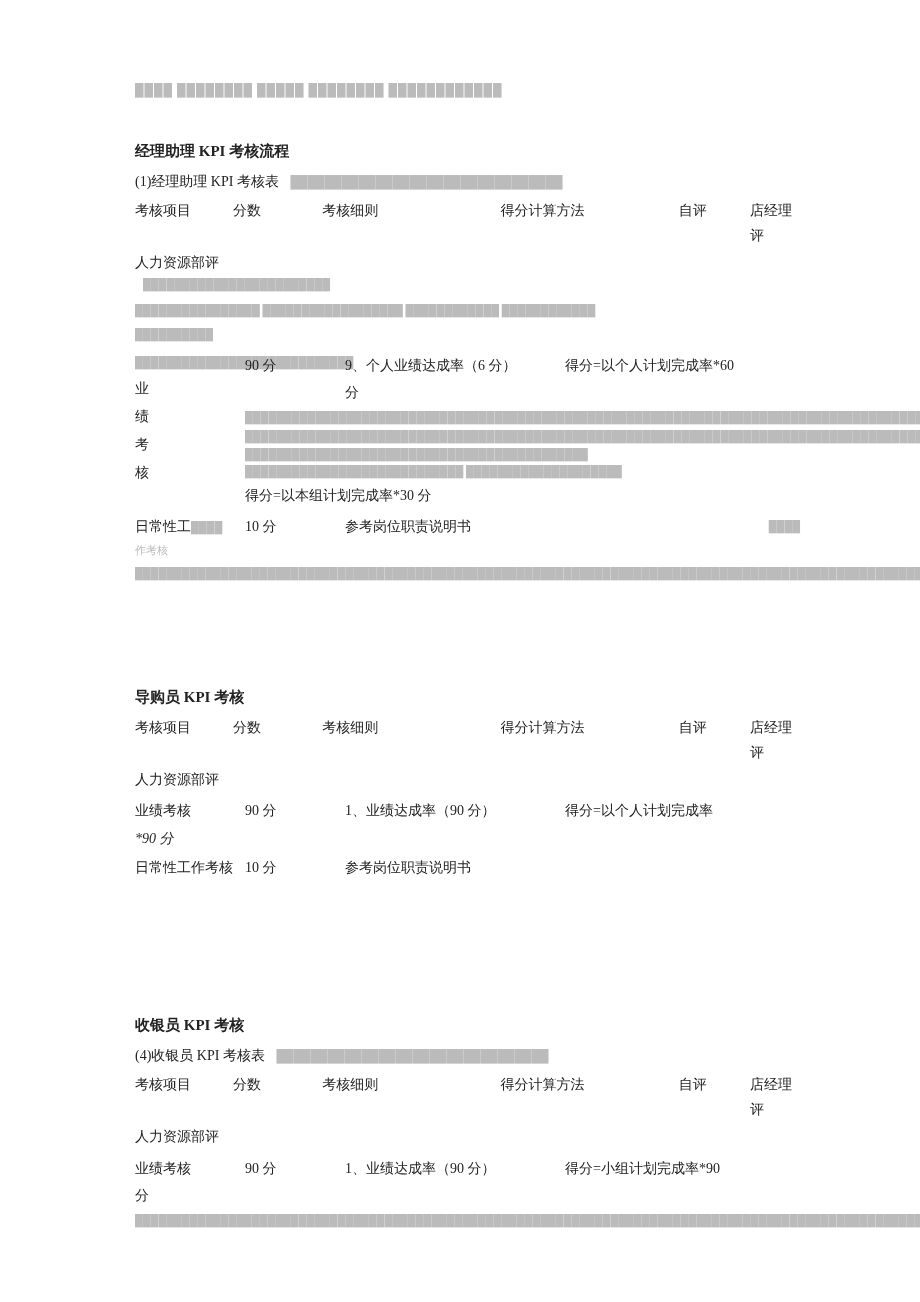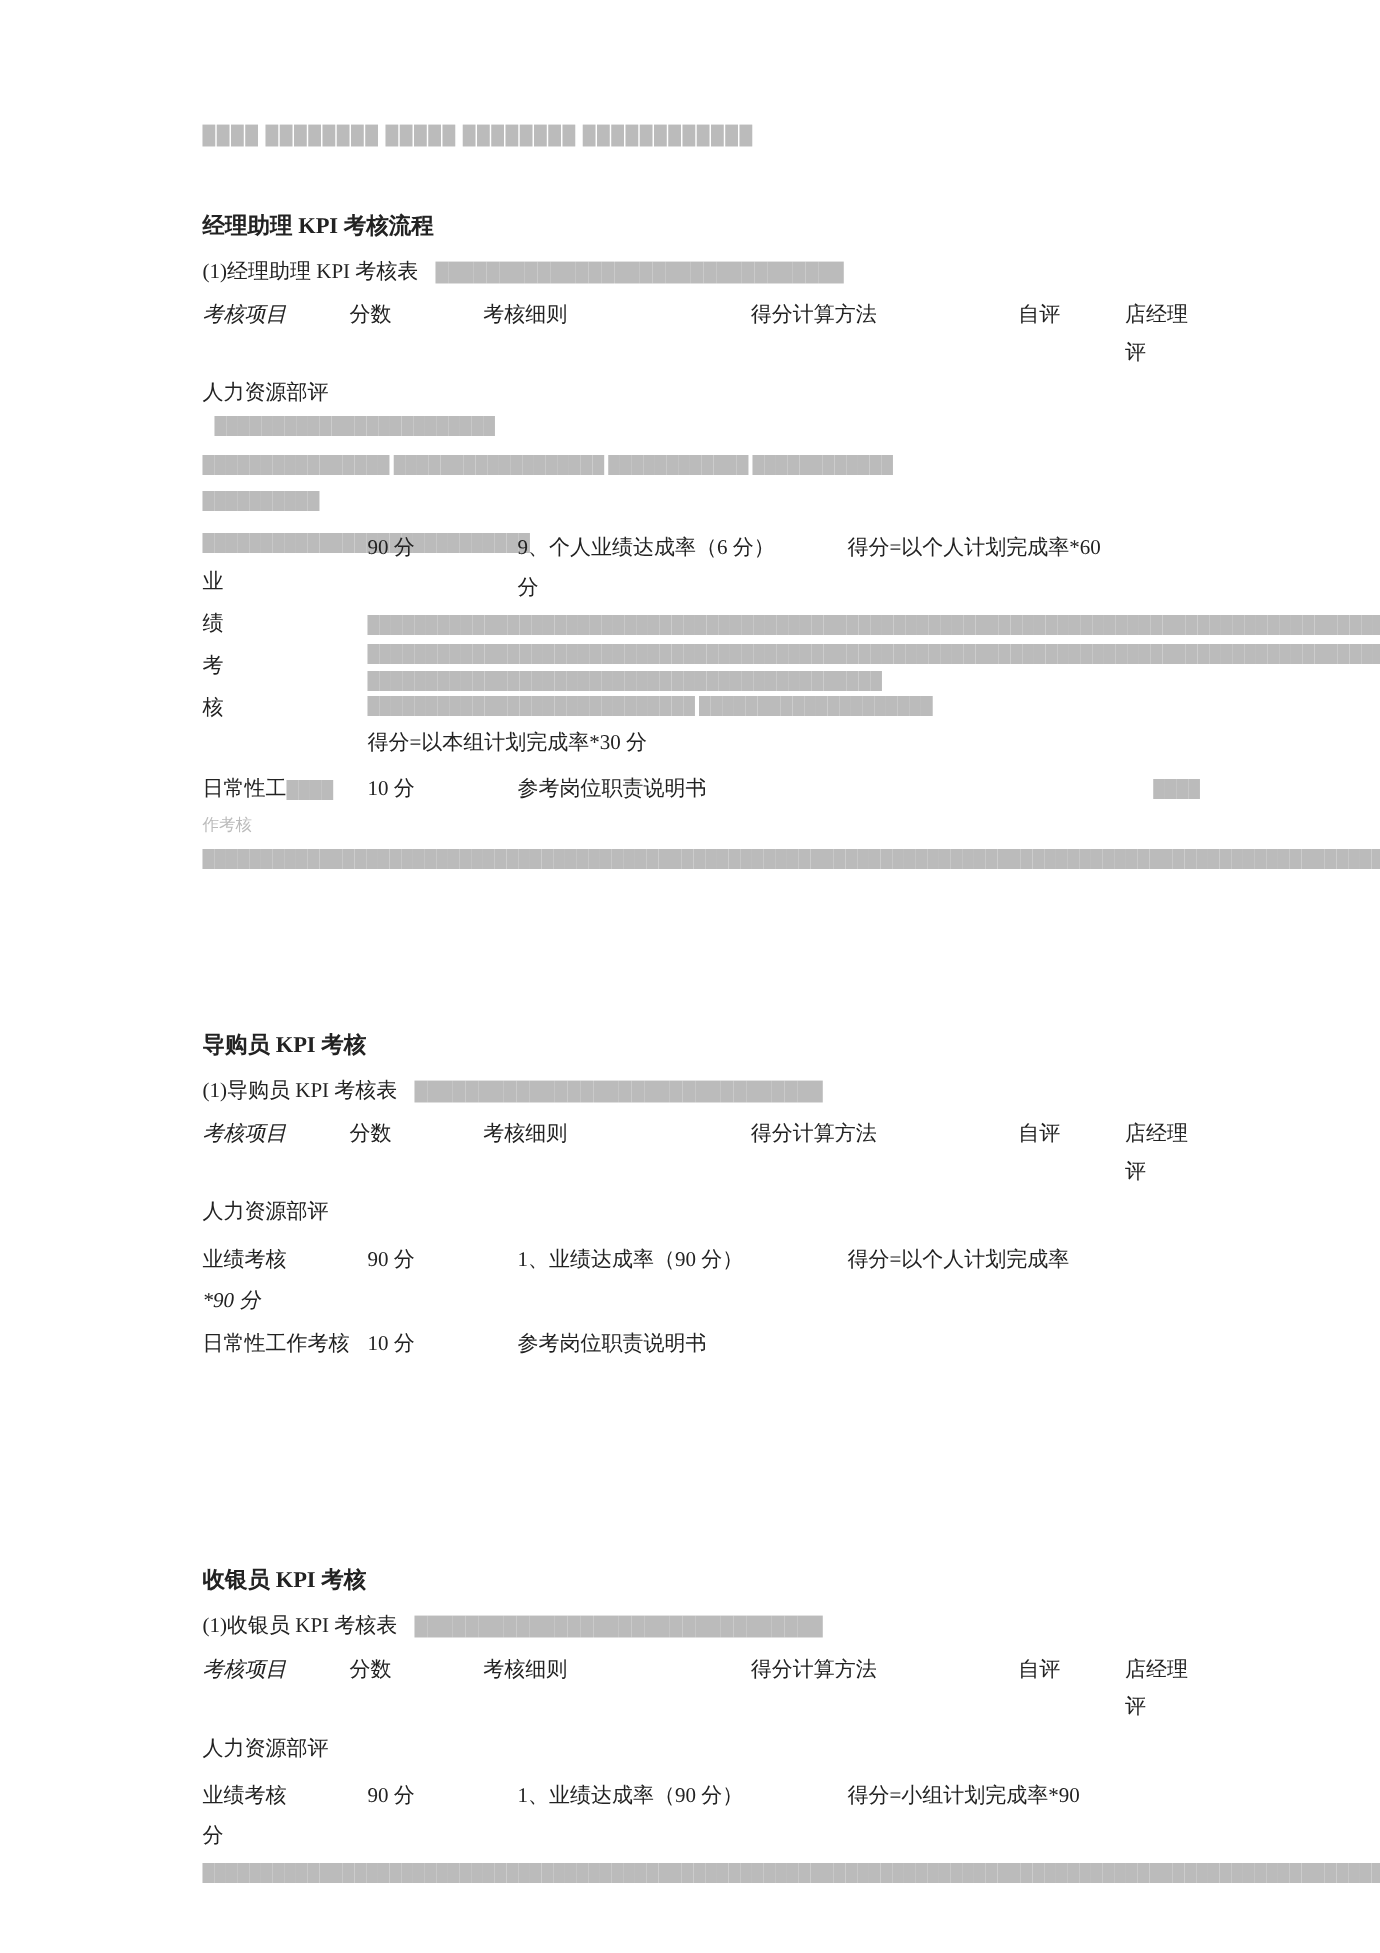--- a/index.html
+++ b/index.html
@@ -32,21 +32,21 @@
     }
     .table-header-row {
       display: flex;
       flex-direction: row;
       font-size: 14px;
       margin-bottom: 2px;
     }
     .table-header-row span {
       display: inline-block;
     }
-    .col-item { width: 110px; font-style: italic; }
+    .col-item { width: 110px; }
     .col-score { width: 100px; }
     .col-detail { width: 200px; }
     .col-calc { width: 200px; }
     .col-self { width: 80px; }
 
     .sub-header-row {
       display: flex;
       flex-direction: column;
       font-size: 14px;
       margin-bottom: 6px;
@@ -156,24 +156,20 @@
   </div>
   <div style="color:#bbb; font-size:11px; line-height:1.5; max-width:660px; margin-bottom:4px;">
     ████████████████████████████████████████████████████████████████████████████████████████████████████████████
   </div>
 </div>
 
 <div class="section-gap"></div>
 
 <div class="section">
   <div class="section-title">导购员 KPI 考核</div>
-  <div class="section-subtitle">
-    <span>(1)导购员 KPI 考核表</span>
-    <span style="color:#bbb; font-size:12px; margin-left:8px;">████████████████████████████████</span>
-  </div>
 
   <div class="table-header-row">
     <span class="col-item">考核项目</span>
     <span class="col-score">分数</span>
     <span class="col-detail">考核细则</span>
     <span class="col-calc">得分计算方法</span>
     <span class="col-self">自评</span>
     <span>店经理评</span>
   </div>
   <div class="sub-header-row">
@@ -194,21 +190,21 @@
     <span>参考岗位职责说明书</span>
   </div>
 </div>
 
 <div class="section-gap"></div>
 <div class="section-gap"></div>
 
 <div class="section">
   <div class="section-title">收银员 KPI 考核</div>
   <div class="section-subtitle">
-    <span>(1)收银员 KPI 考核表</span>
+    <span>(4)收银员 KPI 考核表</span>
     <span style="color:#bbb; font-size:12px; margin-left:8px;">████████████████████████████████</span>
   </div>
 
   <div class="table-header-row">
     <span class="col-item">考核项目</span>
     <span class="col-score">分数</span>
     <span class="col-detail">考核细则</span>
     <span class="col-calc">得分计算方法</span>
     <span class="col-self">自评</span>
     <span>店经理评</span>

